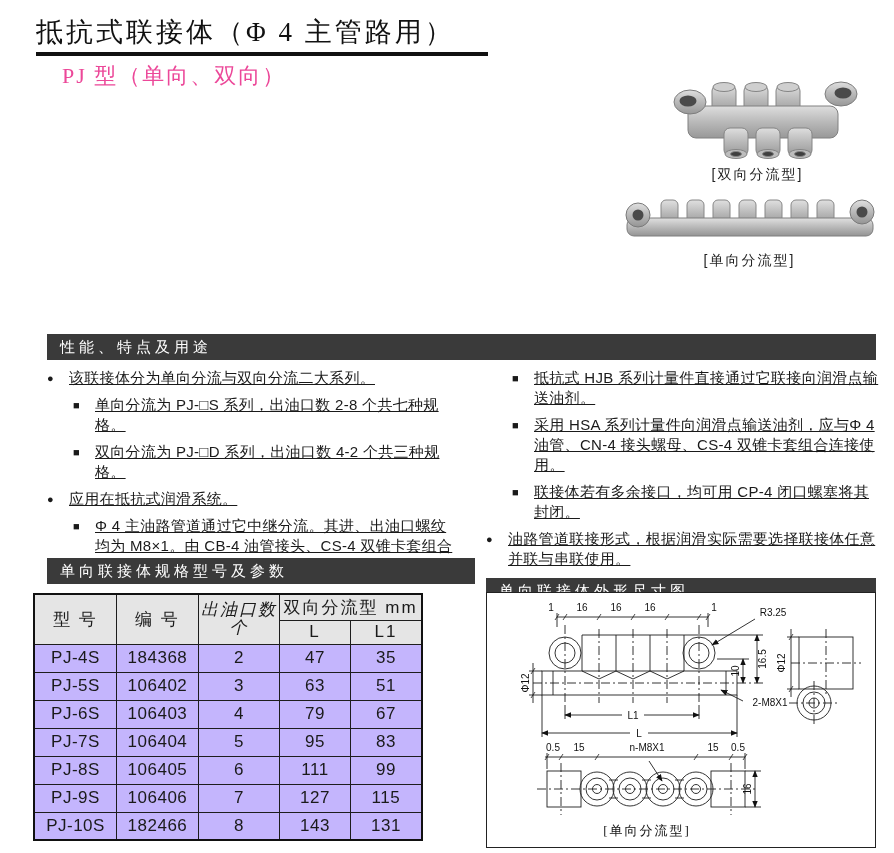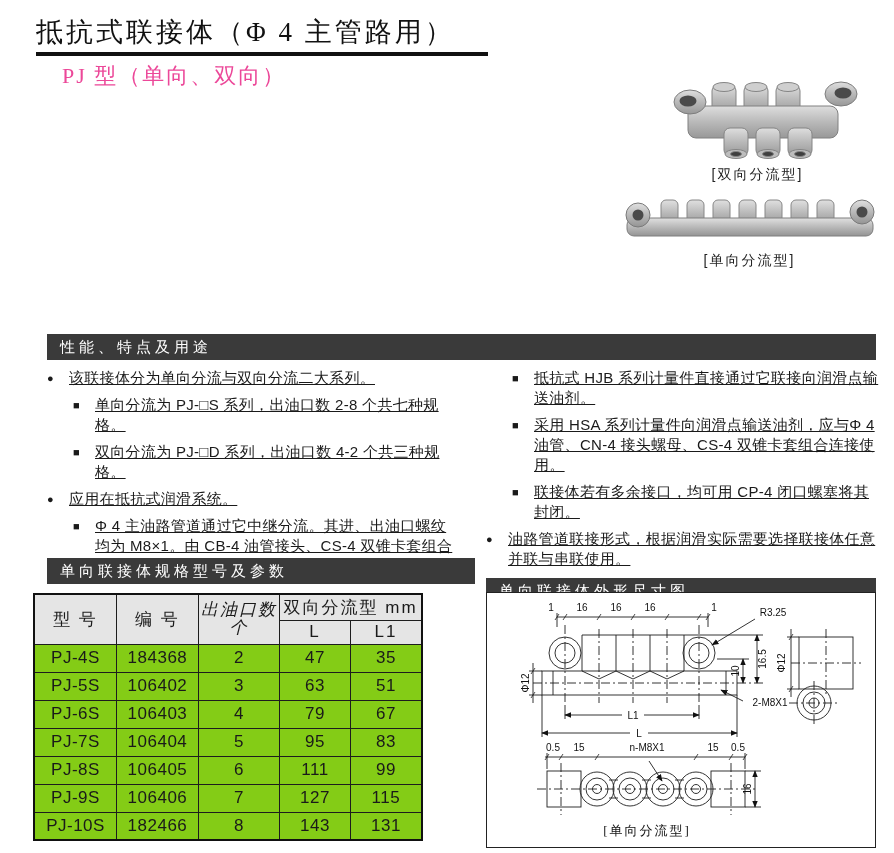--- a/index.html
+++ b/index.html
@@ -29,21 +29,21 @@
   .feat-item .marker { flex:0 0 22px; font-size:11px; line-height:20px; }
   .feat-item .ftext { flex:1; letter-spacing:0.3px;text-decoration:underline; }
 
   
   .spec-table { position:absolute; left:33px; top:593px; width:390px; border-collapse:collapse;
                 font-size:17px; color:#1a1a1a; }
   .spec-table th, .spec-table td { border:1px solid #1d1d1d; text-align:center; }
   .spec-table th { background:#e5e5e5; font-weight:normal; letter-spacing:2px; }
   .spec-table thead tr:first-child th { height:26px; }
   .spec-table thead tr:last-child th { height:24px; }
-  .spec-table tbody td { height:28px; background:#84cc16; letter-spacing:0.5px; }
+  .spec-table tbody td { height:28px; background:#c4b5fd; letter-spacing:0.5px; }
   .spec-table { border:2px solid #111; }
   .outlets-head { line-height:18px; letter-spacing:1px; }
 
   
   .drawing-box { position:absolute; left:486px; top:592px; width:390px; height:256px;
                  border:1px solid #222; background:#fff; }
   .drawing-box svg { display:block; }
   .dim-text { font-family:"Liberation Sans","DejaVu Sans",sans-serif; font-size:10px; fill:#111; }
   .cap-text { font-family:"Liberation Serif","DejaVu Serif",serif; font-size:13px; fill:#111; letter-spacing:2px; }
 </style>

